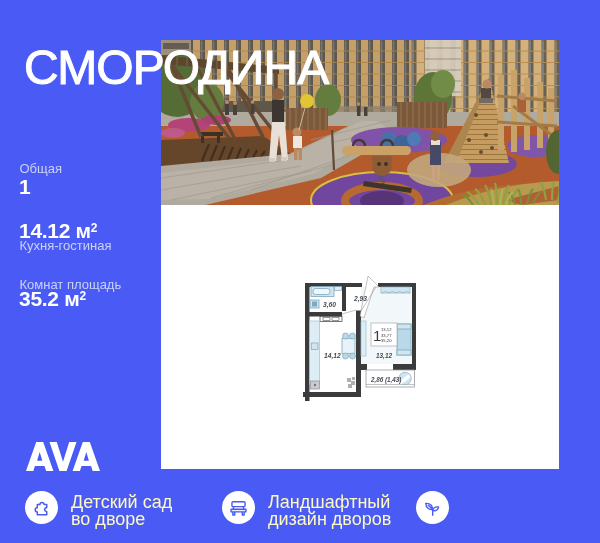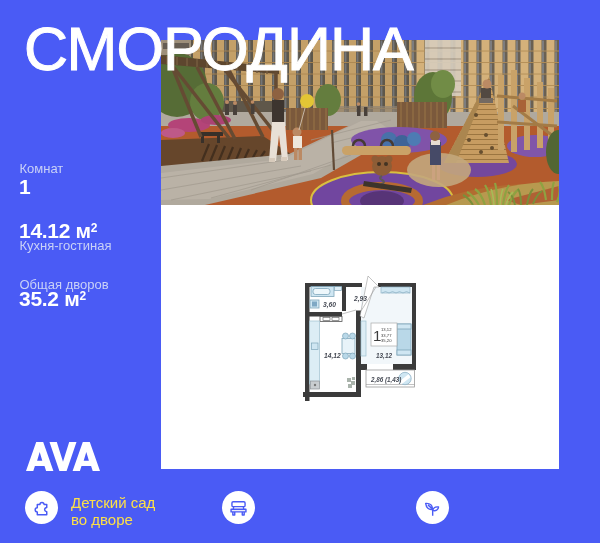--- a/index.html
+++ b/index.html
@@ -1,26 +1,26 @@
 <!DOCTYPE html>
 <html><head>
 <meta charset="utf-8">
 <style>
 html,body{margin:0;padding:0}
 body{width:600px;height:543px;background:#4a5bf5;font-family:"Liberation Sans",sans-serif;position:relative;overflow:hidden}
-.title{position:absolute;left:24px;top:19px;font-size:61px;line-height:61px;color:#fff;letter-spacing:-0.9px;white-space:nowrap;z-index:5;-webkit-text-stroke:1px #fff}
+.title{position:absolute;left:24px;top:37px;font-size:48px;line-height:61px;color:#fff;letter-spacing:-0.9px;white-space:nowrap;z-index:5;-webkit-text-stroke:1px #fff}
 .photo{position:absolute;left:161px;top:40px;width:398px;height:165px;z-index:2}
 .panel{position:absolute;left:161px;top:205px;width:398px;height:264px;background:#fff;z-index:1}
 .lbl{position:absolute;left:19.5px;color:#c9d1f7;font-size:13px;line-height:13px;z-index:3}
 .val{position:absolute;left:19px;color:#fff;font-size:21px;line-height:21px;font-weight:bold;letter-spacing:-0.3px;z-index:3}
 .val sup{font-size:12px;vertical-align:baseline;position:relative;top:-6.5px}
 .ava{position:absolute;left:25.5px;top:442px;z-index:3}
 .feat{position:absolute;top:491px;width:190px;height:40px;z-index:3}
 .fcircle{position:absolute;left:0;top:0;width:33px;height:33px;border-radius:50%;background:#fff}
-.ftext{position:absolute;left:46px;top:3px;color:#fde047;font-size:15px;line-height:17px;white-space:nowrap}
+.ftext{position:absolute;left:46px;top:3px;color:#fef9c3;font-size:18px;line-height:17px;white-space:nowrap}
 .plansvg{position:absolute;left:296px;top:274px;z-index:2}
 .planlbl{font-style:italic;fill:#474b55;font-weight:bold}
 </style>
 </head>
 <body>
 <div class="panel"></div>
 <svg class="photo" width="398" height="165" viewBox="0 0 398 165" preserveAspectRatio="none">
   <defs>
     <pattern id="win" width="12" height="11.5" patternUnits="userSpaceOnUse">
       <rect width="12" height="11.5" fill="#c3a169"></rect>
@@ -211,25 +211,25 @@
   </g>
   <g fill="#b98a64">
     <circle cx="66" cy="62" r="2"></circle>
       <circle cx="74" cy="63" r="2"></circle>
       <circle cx="91.5" cy="62" r="1.8"></circle>
       <circle cx="197.5" cy="64" r="1.8"></circle>
   </g>
   <rect x="0" y="0" width="398" height="165" fill="#d8a060" opacity="0.06"></rect>
 </svg>
 <div class="title">СМОРОДИНА</div>
-<div class="lbl" style="top:162px">Комнат</div>
+<div class="lbl" style="top:162px">Общая</div>
 <div class="val" style="top:176px">1</div>
 <div class="lbl" style="top:239px">Кухня-гостиная</div>
 <div class="val" style="top:220px">14.12 м<sup>2</sup></div>
-<div class="lbl" style="top:278px">Общая дворов</div>
+<div class="lbl" style="top:278px">Комнат площадь</div>
 <div class="val" style="top:288px">35.2 м<sup>2</sup></div>
 
 <svg class="plansvg" width="130" height="130" viewBox="0 0 130 130">
   <g fill="#3b3b3b">
 
     <rect x="9" y="9" width="4.5" height="118"></rect>
     <rect x="9" y="9" width="57" height="4"></rect>
     <rect x="82" y="9" width="38" height="4"></rect>
     <rect x="116" y="9" width="4" height="87"></rect>
     <rect x="97" y="90" width="23" height="6"></rect>
@@ -313,19 +313,20 @@
       <path d="M7.2 8.7 h3 a2.4 2.4 0 1 1 4.8 0 h3 v3.3 a2.4 2.4 0 1 0 0 4.8 v3.4 h-10.8 v-3.1 a2.4 2.4 0 1 1 0 -4.8 z"></path>
     </svg>
   <div class="ftext">Детский сад<br>во дворе</div>
 </div>
 <div class="feat" style="left:222px">
   <div class="fcircle"></div>
   <svg style="position:absolute;left:6px;top:6px" width="21" height="21" viewBox="0 0 24 24" fill="none" stroke="#4a5bf5" stroke-width="1.6" stroke-linejoin="round">
       <rect x="4.5" y="5.5" width="15" height="5.5" rx="1.4"></rect>
       <path d="M6.5 11 l-0.5 3 M17.5 11 l0.5 3 M3.5 14 h17 v3 h-17 z M5.5 17 v3.6 h2.2 v-3.6 M16.3 17 v3.6 h2.2 v-3.6" fill="#e8ebfd"></path>
     </svg>
+  <div class="ftext">Ландшафтный<br>дизайн дворов</div>
 </div>
 <div class="feat" style="left:416px">
   <div class="fcircle"></div>
   <svg style="position:absolute;left:6px;top:6px" width="21" height="21" viewBox="0 0 24 24" fill="none" stroke="#4a5bf5" stroke-width="1.6" stroke-linejoin="round">
       <path d="M12.2 21.5 V14 M12.2 14 C7.7 15 4.8 12.3 4.2 7.3 C9.3 6.8 12.2 9.5 12.2 14 Z M11.2 13 L6.8 9 M12.2 15.3 C13 12.3 15.4 10.8 18.9 11.4 C18.4 14.8 15.8 16.4 12.2 15.3 Z"></path>
     </svg>
 </div>
 
 </body></html>

